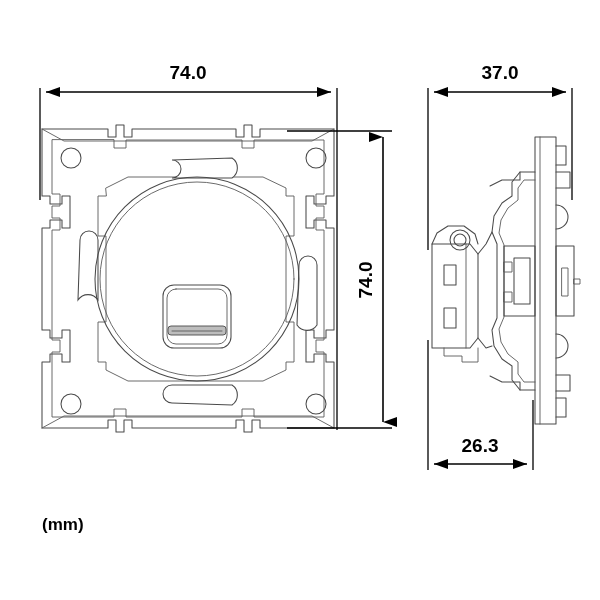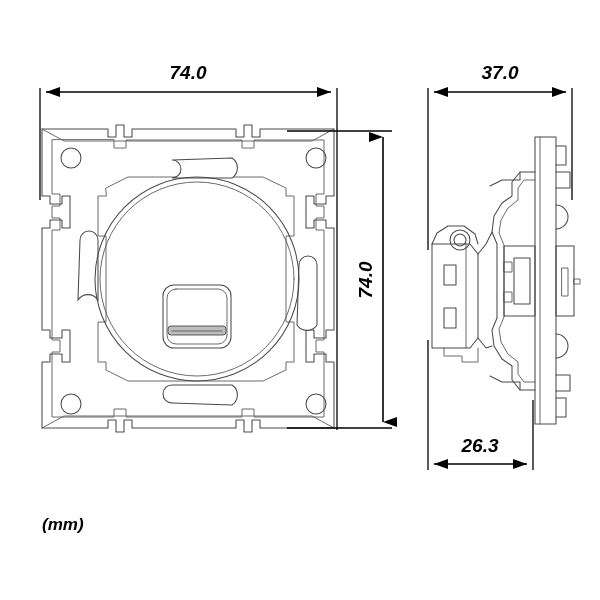--- a/index.html
+++ b/index.html
@@ -12,21 +12,20 @@
     height: 600px;
     position: relative;
     font-family: "Liberation Sans", sans-serif;
     overflow: hidden;
   }
   #drawing-root {
     position: absolute;
     left: 0; top: 0;
     width: 592px;
     height: 600px;
-    font-style: italic;
   }
   svg.drawing {
     display: block;
     width: 600px;
     height: 600px;
   }
   .dim-text {
     font-family: "Liberation Sans", sans-serif;
     font-size: 19px;
     font-weight: bold;

